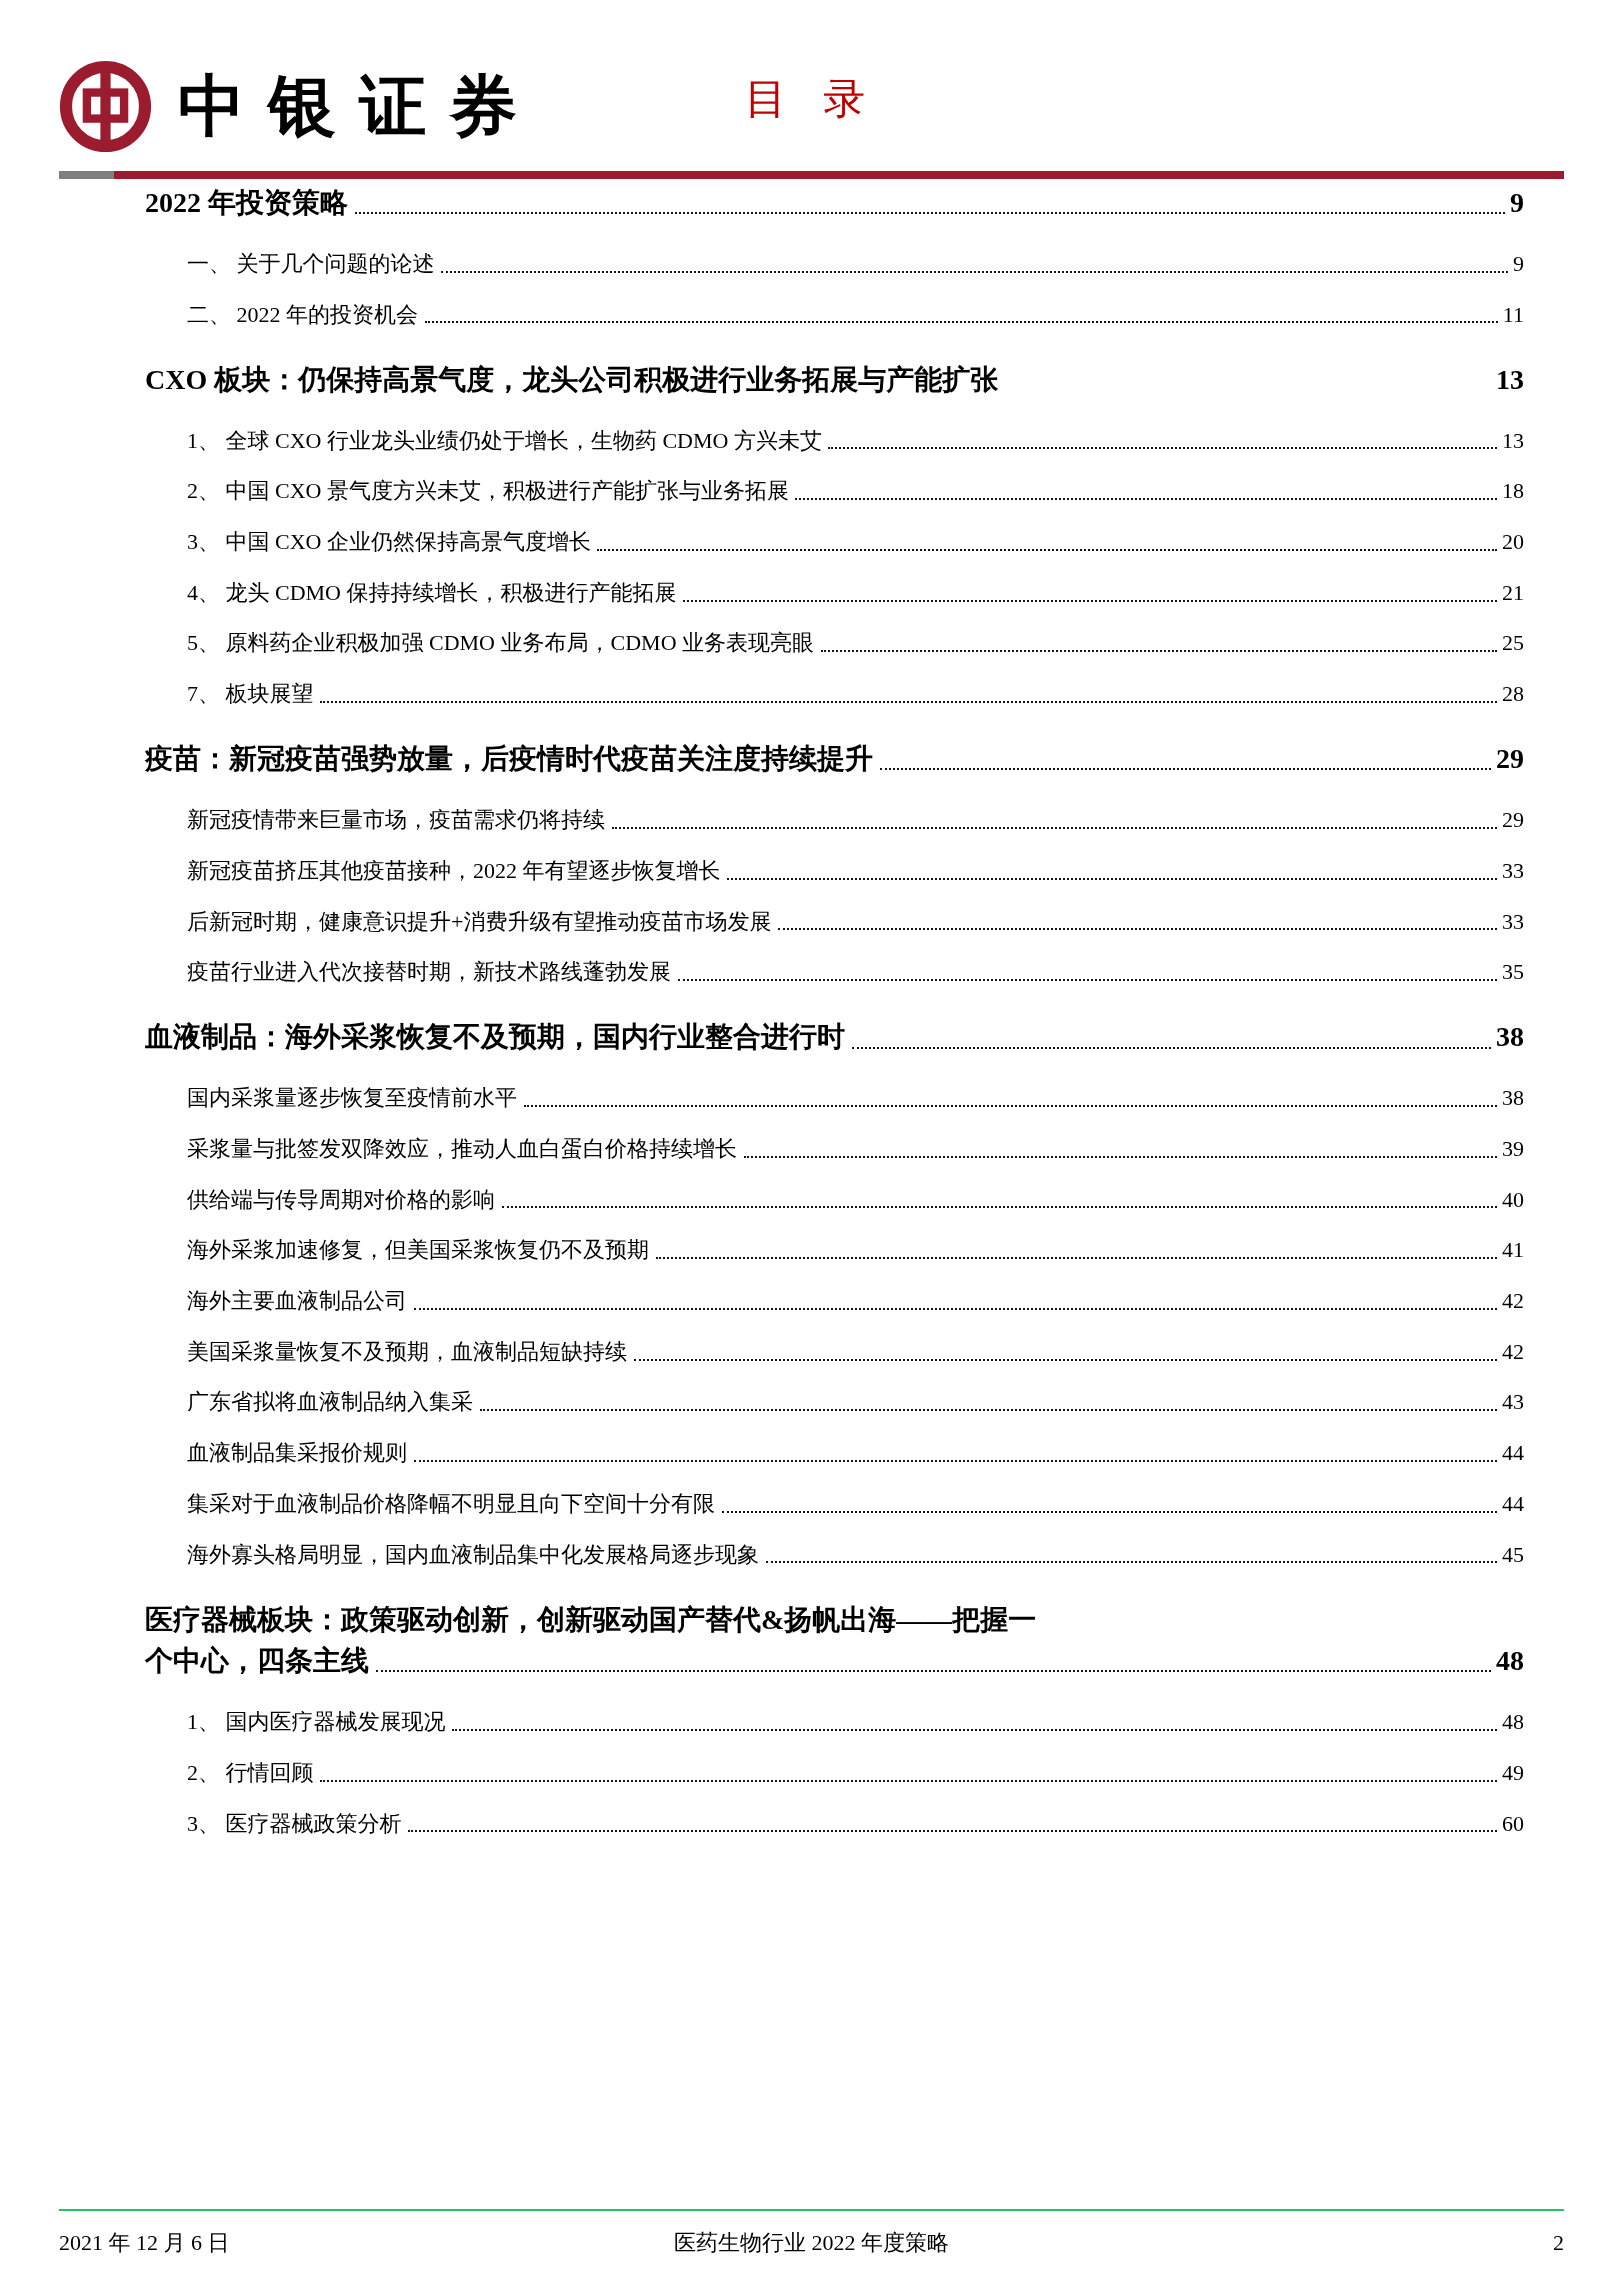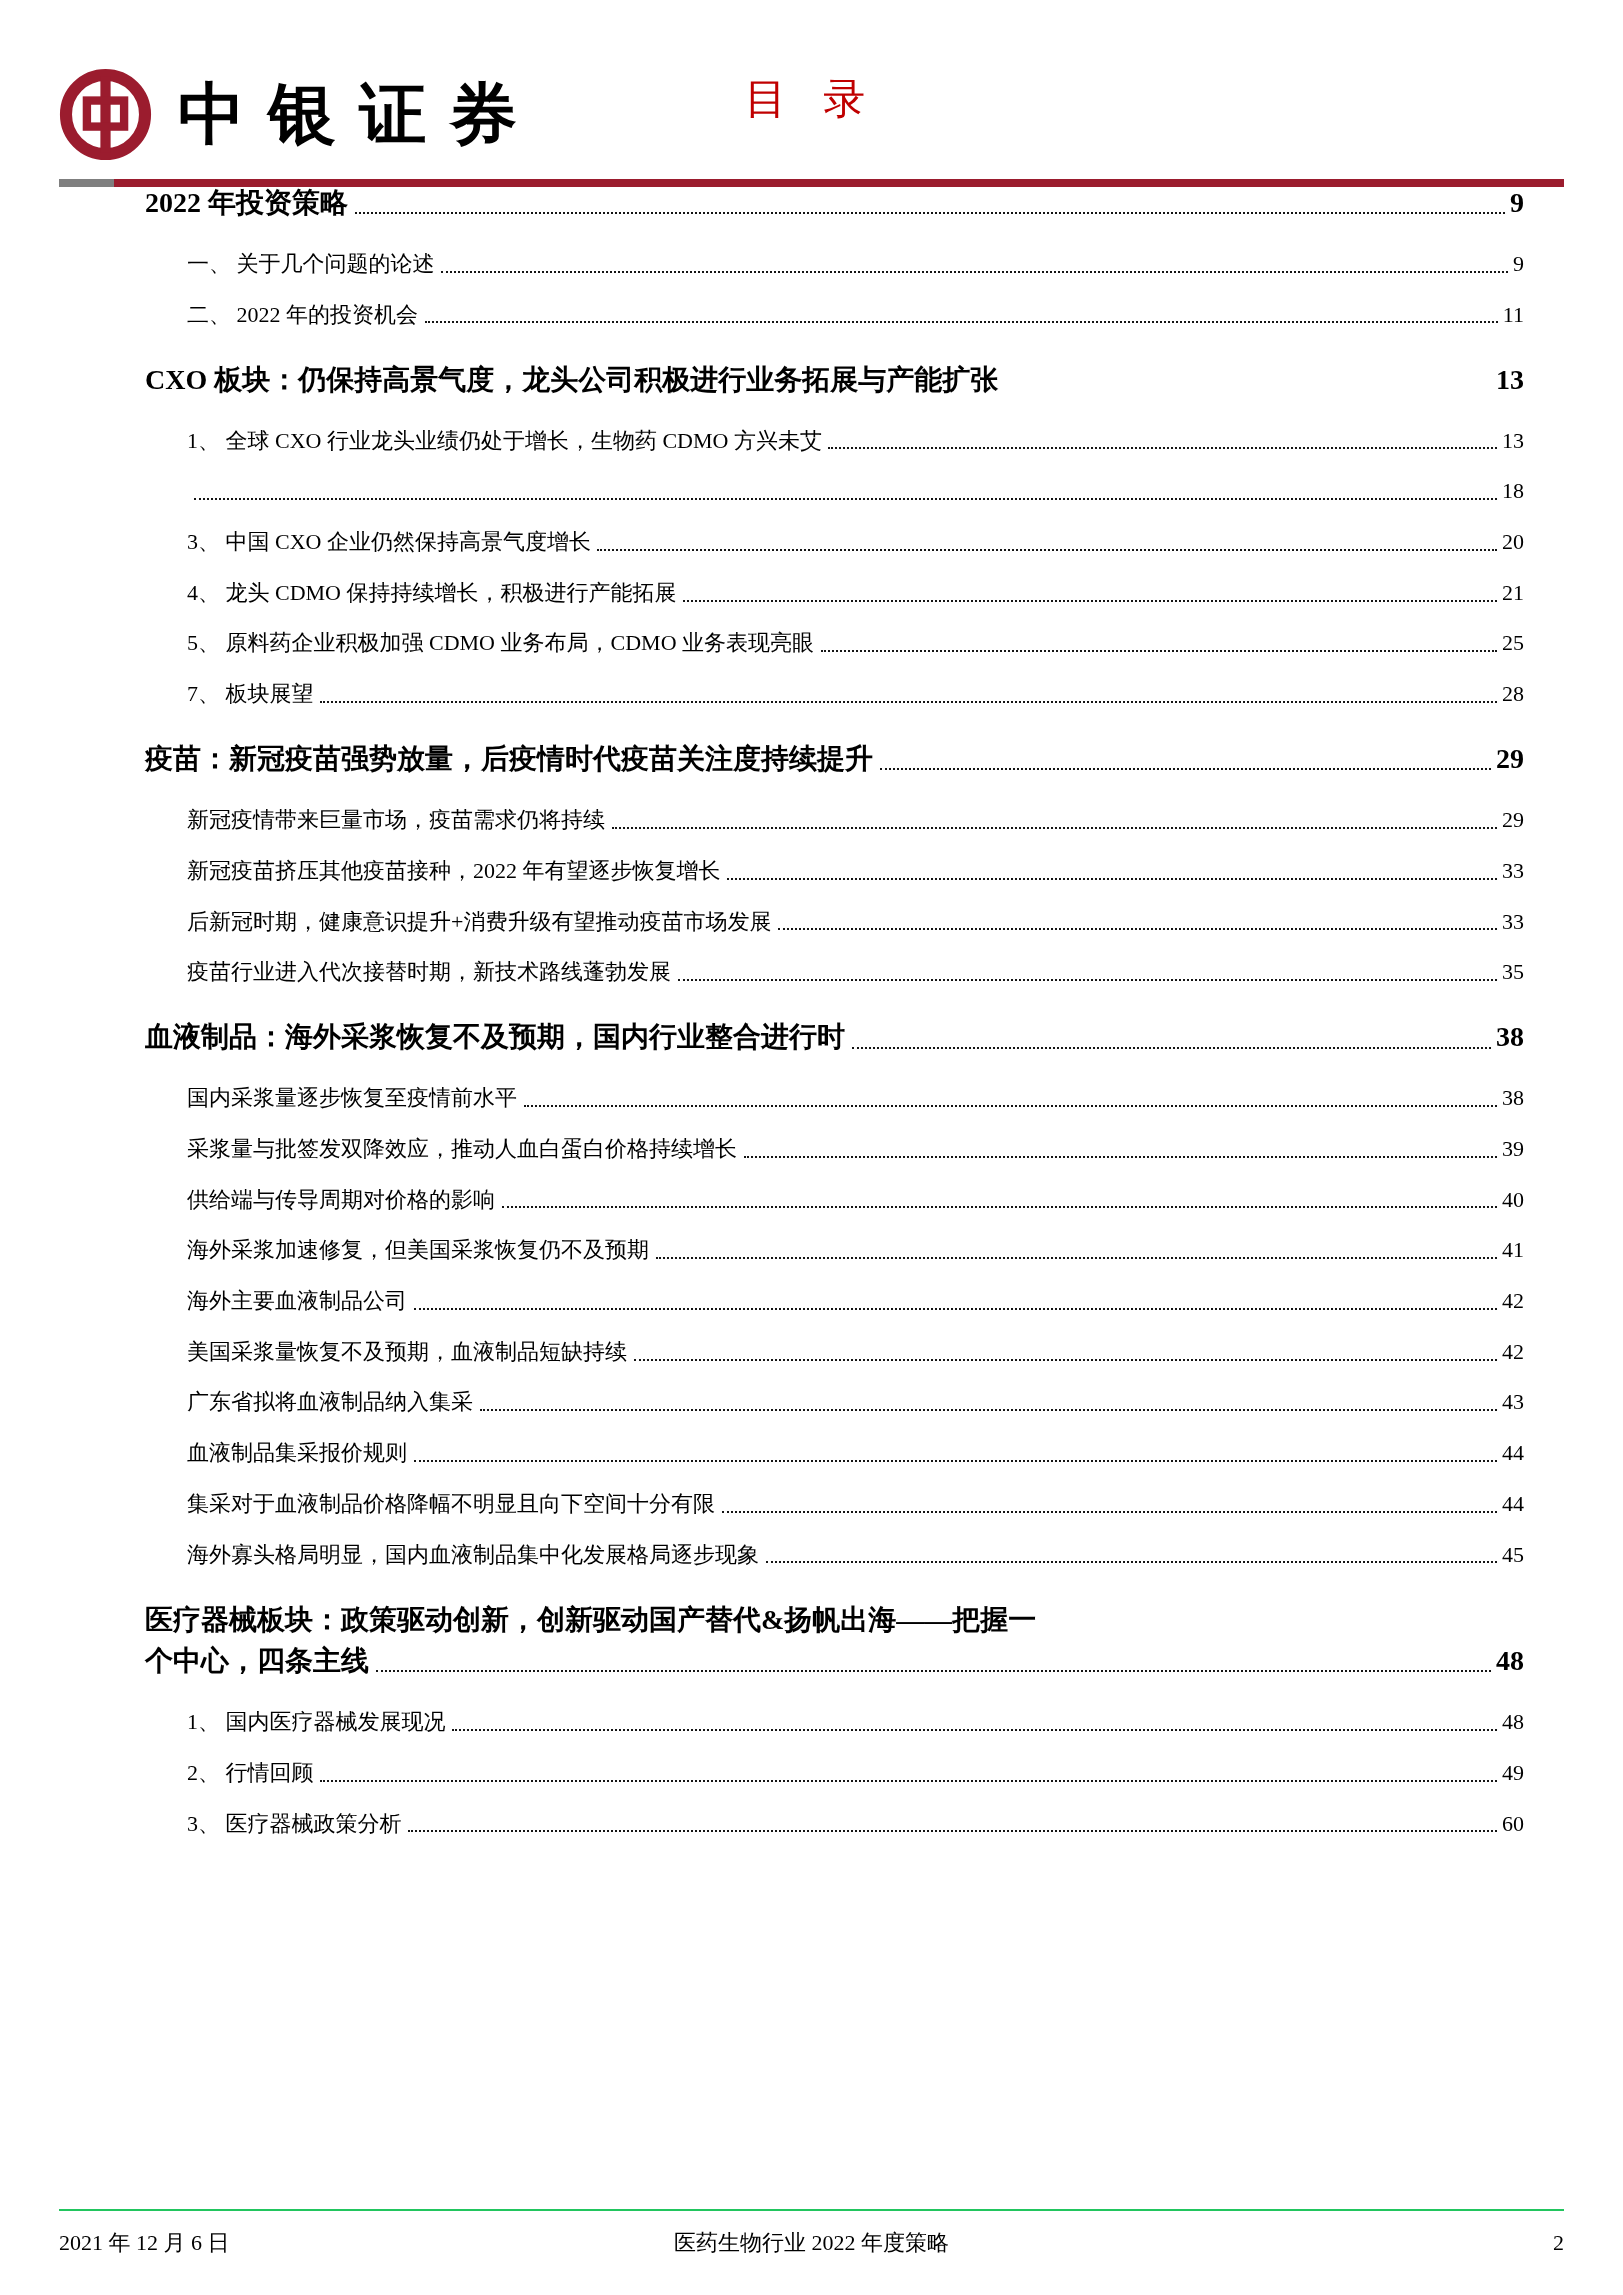--- a/index.html
+++ b/index.html
@@ -1,21 +1,21 @@
 <!DOCTYPE html>
 <html style="font-size:10.5px"><head>
 <meta charset="utf-8">
 <style>
   html,body{margin:0;padding:0;background:#ffffff;}
   .page{
     width:1623px;height:2295px;position:relative;background:#fff;
     font-family:"Liberation Serif","DejaVu Serif",serif;color:#000;overflow:hidden;
   }
   
-  .header{position:absolute;top:8px;left:59px;right:59px;}
+  .header{position:absolute;top:0;left:59px;right:59px;}
   .brand-row{display:flex;align-items:center;gap:26px;padding-top:60px;}
   .brand-logo{width:93px;height:93px;flex:0 0 auto;}
   .brand-name{font-size:67px;font-weight:bold;letter-spacing:23.6px;line-height:1;white-space:nowrap;}
   .header-rule{margin-top:18.3px;height:7.9px;
     background:linear-gradient(to right,#7f7f7f 0,#7f7f7f 55px,#9b1c2e 55px,#9b1c2e 100%);}
   
   .doc-title{margin-top:71px;text-align:center;color:#c00000;font-size:42px;font-weight:normal;letter-spacing:13px;}
   
   .toc{display:flex;flex-direction:column;margin:58px 99px 0 145px;}
   .toc-row{display:flex;align-items:flex-end;}
@@ -75,20 +75,21 @@
         <span class="toc-label">CXO 板块：仍保持高景气度，龙头公司积极进行业务拓展与产能扩张</span>
         <span class="leader none"></span>
         <span class="toc-page">13</span>
       </div>
       <div class="toc-row lv2">
         <span class="toc-label">1、 全球 CXO 行业龙头业绩仍处于增长，生物药 CDMO 方兴未艾</span>
         <span class="leader"></span>
         <span class="toc-page">13</span>
       </div>
       <div class="toc-row lv2">
+        <span class="toc-label">2、 中国 CXO 景气度方兴未艾，积极进行产能扩张与业务拓展</span>
         <span class="leader"></span>
         <span class="toc-page">18</span>
       </div>
       <div class="toc-row lv2">
         <span class="toc-label">3、 中国 CXO 企业仍然保持高景气度增长</span>
         <span class="leader"></span>
         <span class="toc-page">20</span>
       </div>
       <div class="toc-row lv2">
         <span class="toc-label">4、 龙头 CDMO 保持持续增长，积极进行产能拓展</span>

